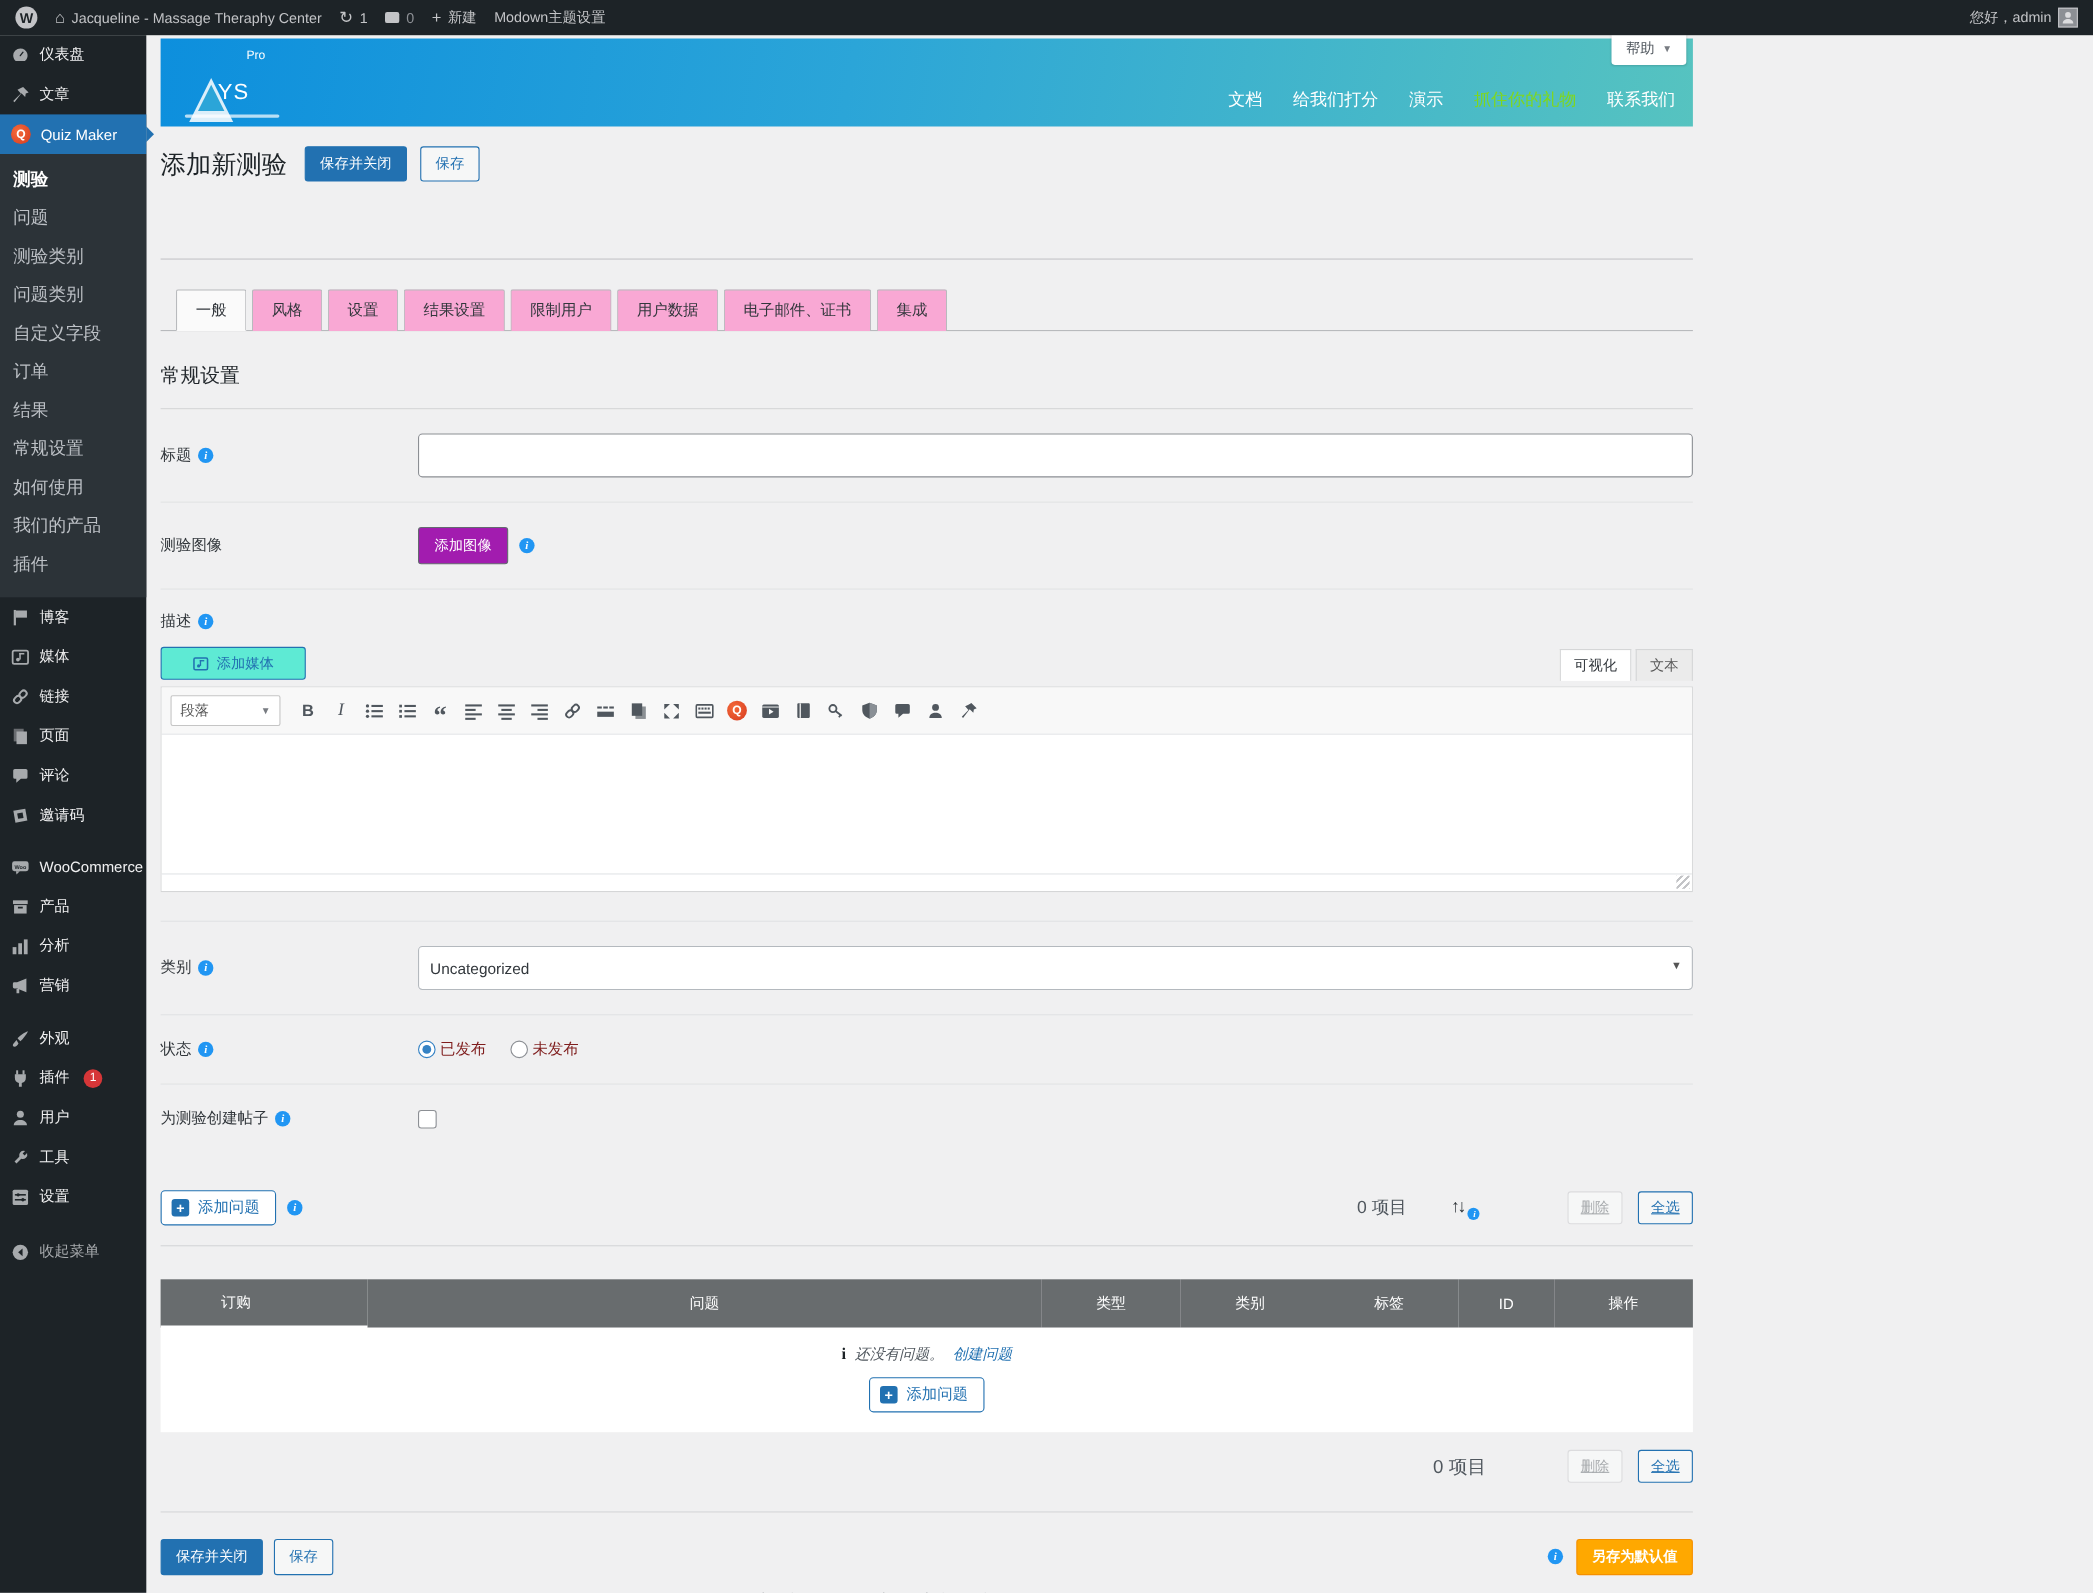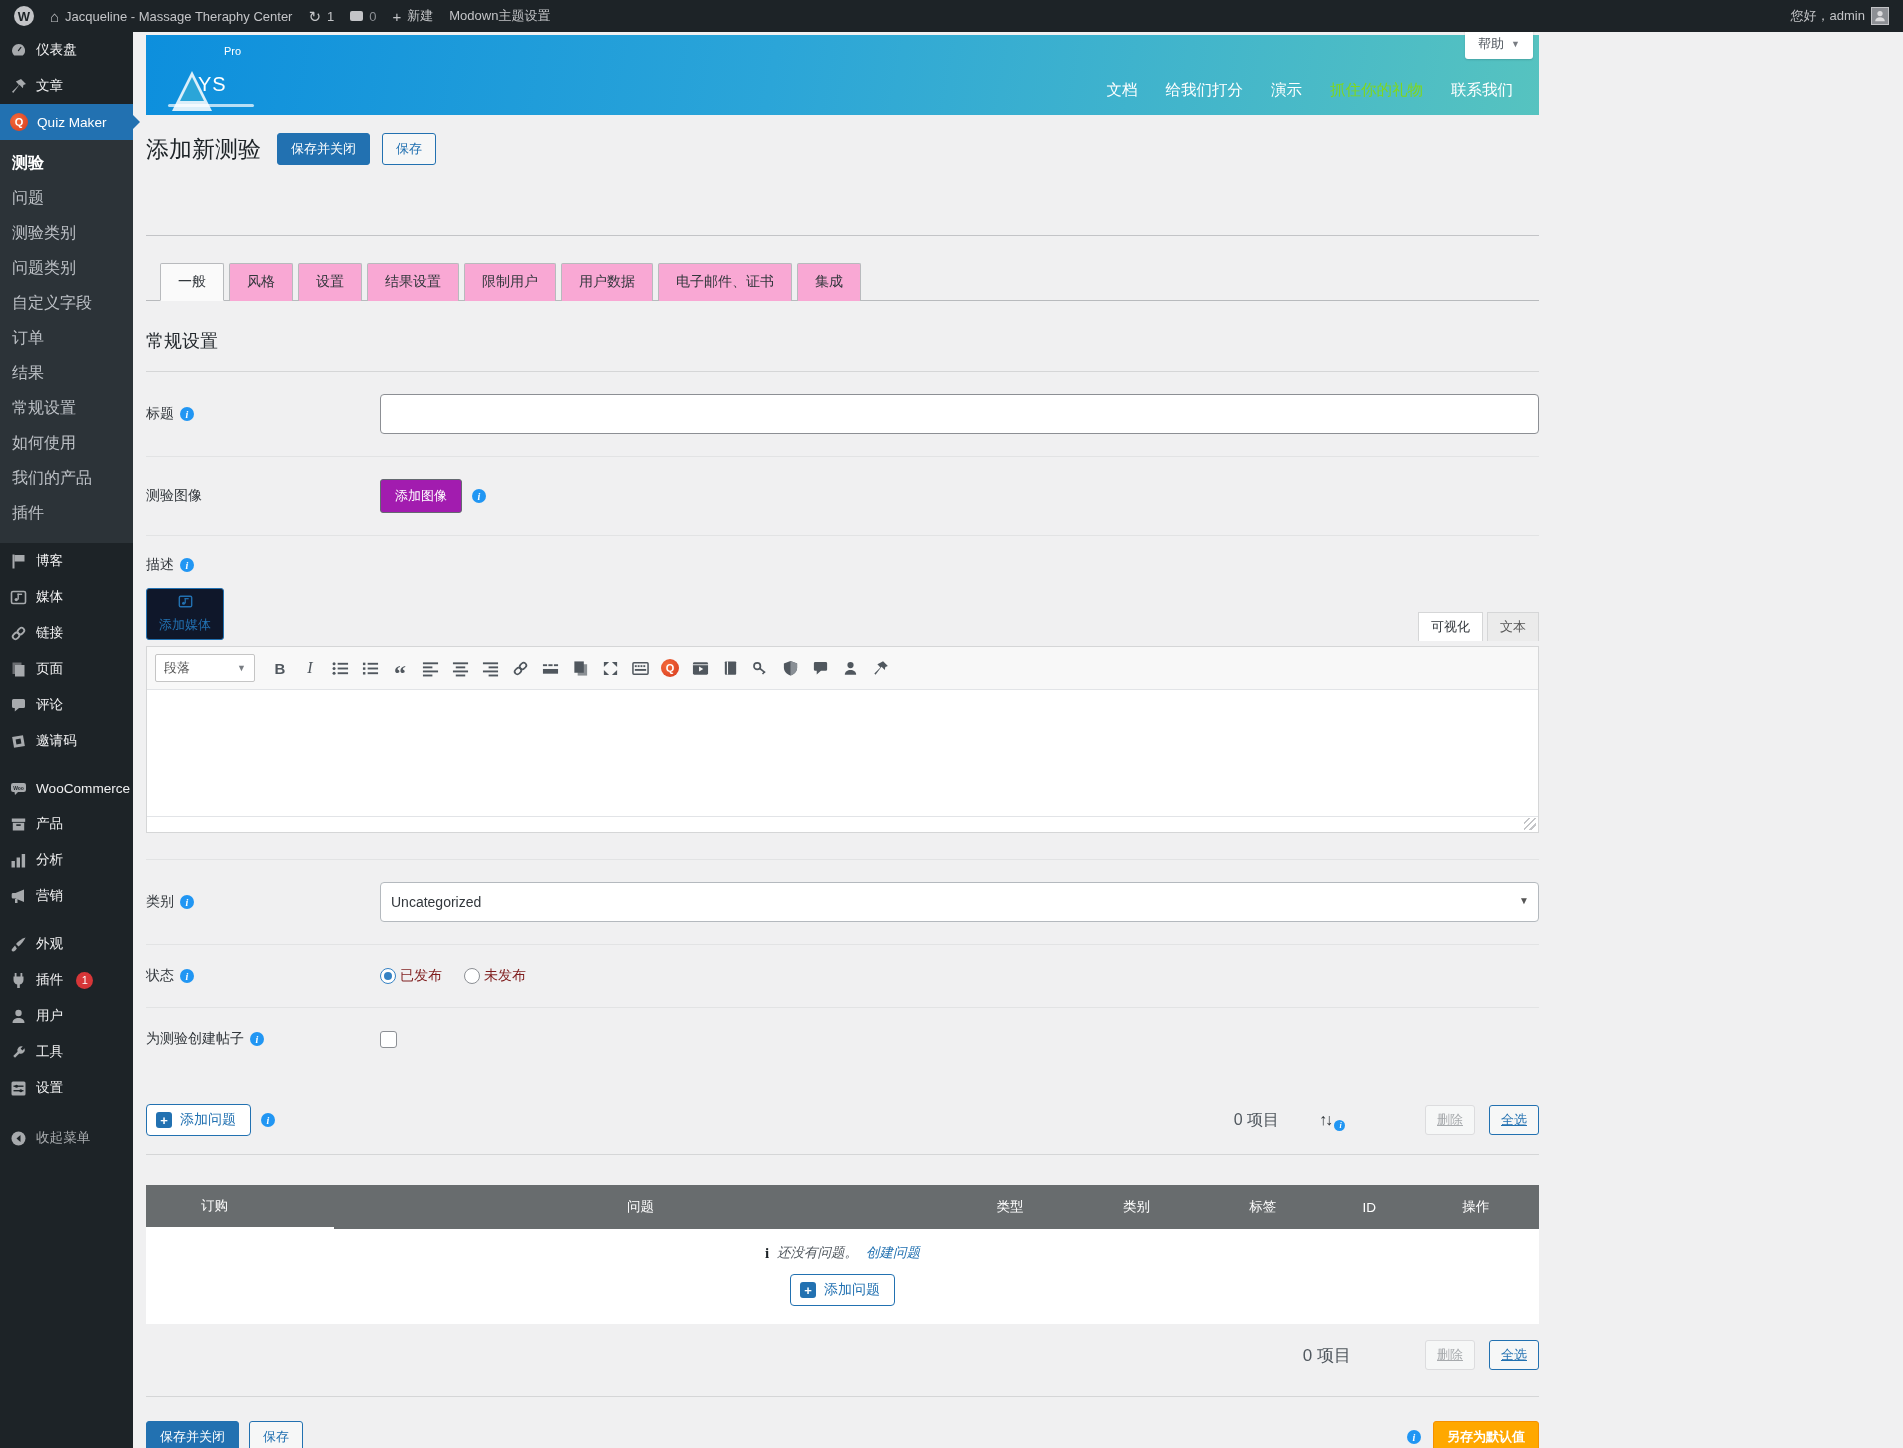--- a/index.html
+++ b/index.html
@@ -38,21 +38,21 @@
 
   .banner { position:relative; margin-top:3px; height:80px; background:linear-gradient(100deg,#0d8fdd 0%,#2ba5d8 45%,#56c3c0 100%); }
   .ays-logo { position:absolute; left:22px; top:8px; width:90px; height:64px; color:#fff; }
   .tri { position:absolute; left:4px; top:8px; width:0; height:0; border:20px solid transparent; border-bottom:40px solid rgba(255,255,255,.85); }
   .tri-inner { position:absolute; left:12px; top:22px; width:0; height:0; border:12px solid transparent; border-bottom:24px solid #2ba5d8; }
   .logo-ys { position:absolute; left:30px; top:30px; font-size:20px; letter-spacing:1px; color:#fff; }
   .logo-pro { position:absolute; left:56px; top:2px; font-size:11px; color:#fff; }
   .logo-bar { position:absolute; left:0; bottom:0; width:86px; height:3px; background:rgba(255,255,255,.7); border-radius:2px; }
   .help-btn { position:absolute; top:-6px; right:6px; background:#fff; border-radius:3px; padding:6px 13px; color:#50575e; font-size:13px; box-shadow:0 1px 2px rgba(0,0,0,.15); cursor:pointer; display:flex; gap:7px; align-items:center; }
   .help-caret { font-size:9px; color:#787c82; }
-  .banner-links { position:absolute; right:26px; bottom:14px; display:flex; gap:28px; font-size:15.5px; color:#fff; }
+  .banner-links { position:absolute; right:16px; bottom:14px; display:flex; gap:28px; font-size:15.5px; color:#fff; }
   .banner-links span { cursor:pointer; }
   .banner-links .gift { color:#7fd71e; }
 
   .title-row { display:flex; align-items:center; gap:12px; margin-top:18px; }
   h1.page-title { font-size:23px; font-weight:400; color:#1d2327; margin-right:4px; }
   .btn { display:inline-flex; align-items:center; gap:6px; border-radius:3px; padding:6px 13px; font-size:13px; cursor:pointer; line-height:1.4; border:1px solid transparent; }
   .btn-primary { background:#2271b1; border-color:#2271b1; color:#fff; }
   .btn-secondary { background:#f6f7f7; border-color:#2271b1; color:#2271b1; }
   .btn-dark { background:#a21caf; border-color:#646970; color:#fff; border-radius:3px; padding:7px 14px; }
   .btn-orange { background:#ffa800; border-color:#f59000; color:#fff; font-weight:bold; }
@@ -70,21 +70,21 @@
   .info { width:14px; height:14px; border-radius:50%; background:#2196f3; color:#fff; font-size:10px; font-weight:bold; font-style:italic; display:inline-flex; align-items:center; justify-content:center; cursor:pointer; flex:0 0 14px; font-family:"Liberation Serif",serif; }
   .text-input { flex:1; height:40px; border:1px solid #8c8f94; border-radius:4px; background:#fff; font-size:14px; padding:0 10px; }
   .select-wrap { flex:1; position:relative; }
   .select-box { width:100%; height:40px; border:1px solid #b4b9be; border-radius:4px; background:#fff; font-size:14px; color:#32373c; display:flex; align-items:center; padding:0 10px; cursor:pointer; }
   .select-caret { position:absolute; right:10px; top:13px; font-size:10px; color:#555; }
 
   
   .desc-block { padding:20px 0 26px 0; border-bottom:1px solid #e2e3e4;text-align:center; }
   .desc-label { font-size:14px; color:#32373c; display:flex; align-items:center; gap:6px; margin-bottom:14px; }
   .media-row { display:flex; justify-content:space-between; align-items:flex-end; margin-bottom:0; }
-  .add-media { background:#0f172a; border:1px solid #2271b1; color:#2271b1; border-radius:3px; padding:5px 12px; display:inline-flex; gap:7px; align-items:center; font-size:13px; cursor:pointer;flex-direction:column; }
+  .add-media { background:#5eead4; border:1px solid #2271b1; color:#2271b1; border-radius:3px; padding:5px 28px; display:inline-flex; gap:7px; align-items:center; font-size:13px; cursor:pointer; }
   .am-ico svg { width:15px; height:15px; fill:#2271b1; display:block; }
   .editor-tabs { display:flex; }
   .etab { padding:5px 12px; font-size:13px; color:#595959; cursor:pointer; border:1px solid #d5d6d7; border-bottom:none; background:#ebebeb; margin-left:4px; position:relative; top:1px; }
   .etab.active { background:#fff; color:#32373c; }
   .editor { border:1px solid #d5d6d7; background:#fff; margin-top:6px; }
   .toolbar { display:flex; align-items:center; gap:4px; padding:7px 8px; background:#f8f8f8; border-bottom:1px solid #e2e4e7; }
   .para-select { width:100px; height:28px; background:#fff; border:1px solid #c5c5c5; border-radius:2px; display:flex; align-items:center; justify-content:space-between; padding:0 8px; font-size:13px; color:#555; cursor:pointer; margin-right:8px; }
   .tbtn { width:26px; height:26px; display:flex; align-items:center; justify-content:center; border-radius:2px; cursor:pointer; color:#50575e; }
   .tbtn svg { width:17px; height:17px; fill:#50575e; display:block; }
   .tb-b { font-weight:bold; font-size:15px; }

